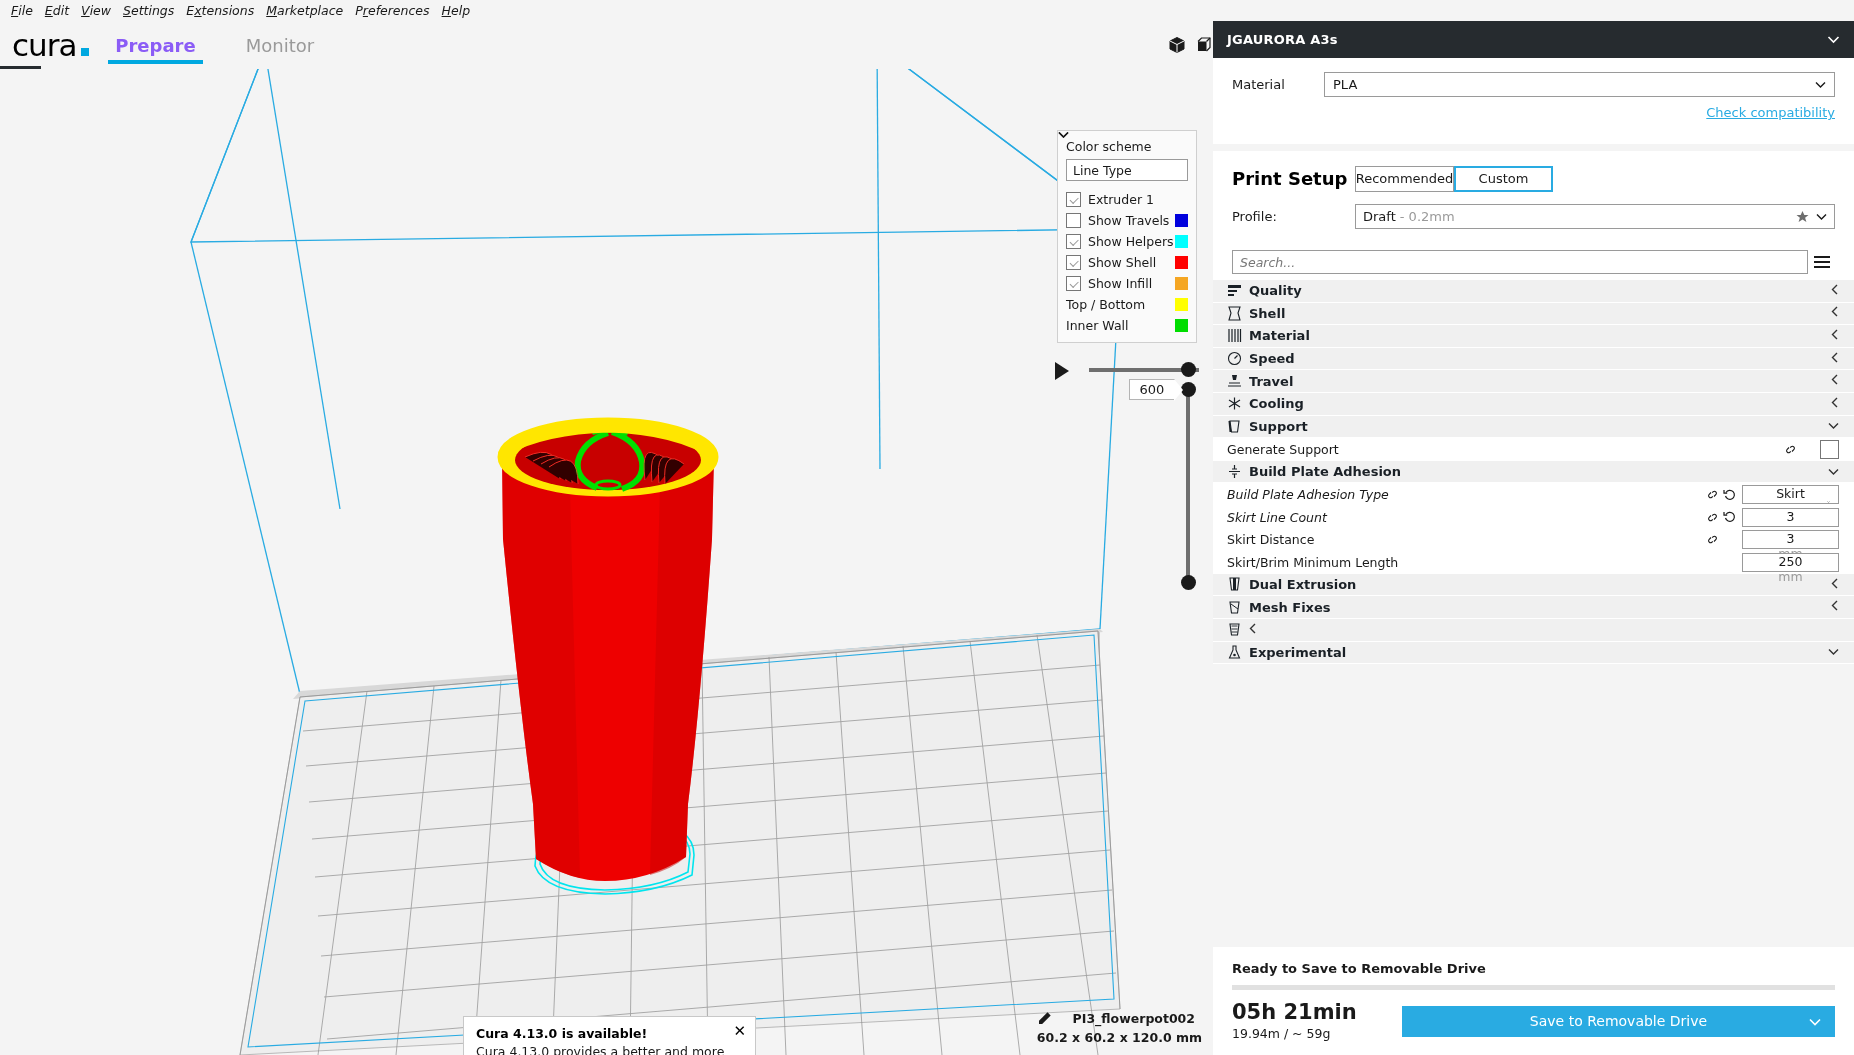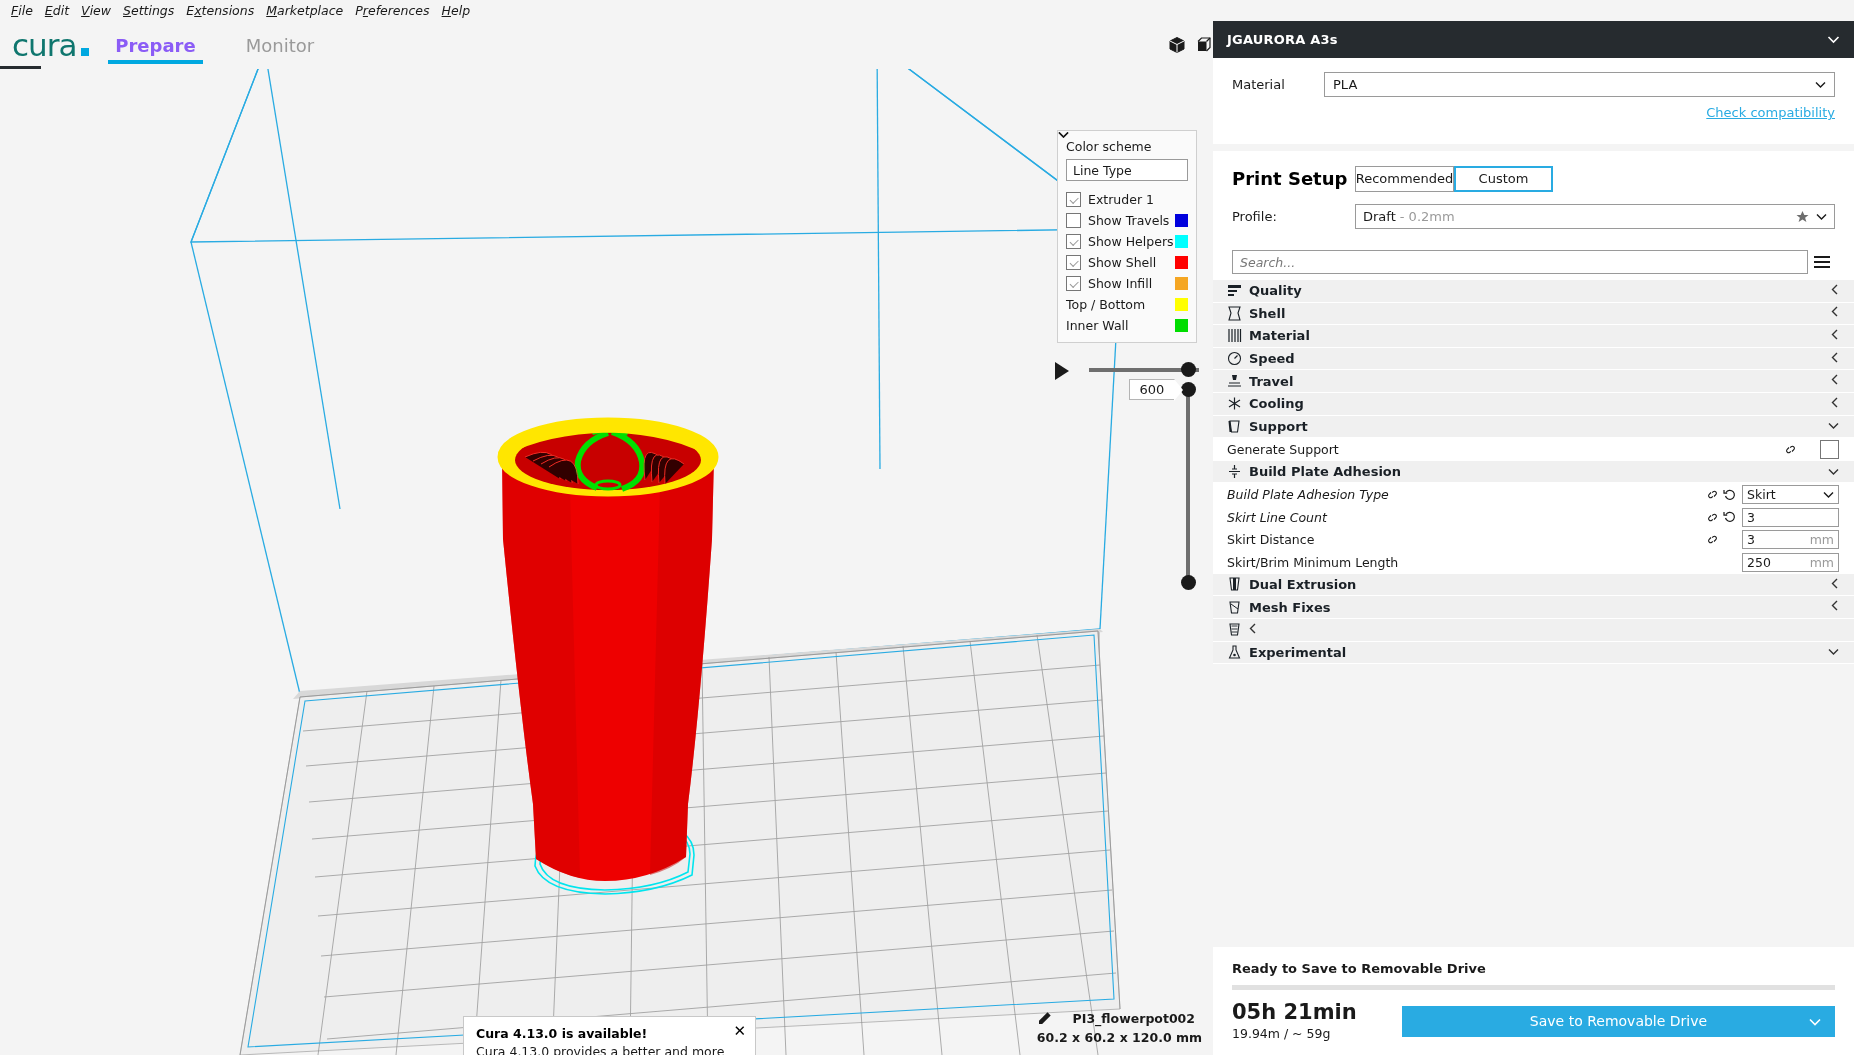--- a/index.html
+++ b/index.html
@@ -20,21 +20,21 @@
     cursor: default; white-space: nowrap;
   }
   .menu-item .mn { text-decoration: underline; }
 
   
   #topbar {
     position: absolute; top: 21px; left: 0; width: 1437px; height: 48px;
     background: #f4f4f4;
   }
   #logo { position: absolute; left: 12px; top: 11px; height: 26px; display: flex; align-items: baseline; }
-  #logo .w { font-size: 31px; font-weight: 400; letter-spacing: -1px; color: #0f766e;
+  #logo .w { font-size: 31px; font-weight: 400; letter-spacing: -1px; color: #000000;
              font-family: "DejaVu Sans", sans-serif; line-height: 26px; }
   #logo .dot { width: 8px; height: 8px; background: #00a8e0; margin-left: 5px; display: inline-block; }
 
   .tab {
     position: absolute; top: 21px; height: 48px; font-size: 18px;
     display: flex; align-items: center; justify-content: center; cursor: pointer;
   }
   #tab-prepare { left: 108px; width: 95px; color: #8b5cf6; font-weight: bold; }
   #tab-prepare::after {
     content: ""; position: absolute; bottom: 5px; left: 0; width: 95px; height: 4px; background: #00a8e0;
@@ -189,21 +189,21 @@
   .cat .ic { width: 22px; display: flex; align-items: center; justify-content: flex-start; }
   .cat .nm { flex: 1; font-size: 13px; font-weight: bold; color: #1a2026; }
   .chev { font-size: 12px; color: #333; }
   .setrow { display: flex; align-items: center; height: 22.6px; padding: 0 15px 0 14px; background: #fff; }
   .setrow .nm { font-size: 12.5px; color: #1a1a1a; }
   .setrow .nm.it { font-style: italic; }
   .setrow .spacer { flex: 1; }
   .icnbtn { width: 17px; display: flex; align-items: center; justify-content: center; cursor: pointer; }
   .val {
     width: 97px; height: 19px; border: 1px solid #9a9a9a; background: #fff;
-    font-size: 12.5px; color: #1a1a1a; display: flex; align-items: center; padding: 0 4px; margin-left: 4px;
+    font-size: 12.5px; color: #1a1a1a; display: flex; align-items: center; padding: 0 4px; margin-left: 4px; flex-direction: column;
   }
   .val .unit { flex: 1; text-align: right; color: #9a9a9a; }
   .val.selbox { cursor: pointer; }
   .val .tv { }
   .cb-set {
     width: 19px; height: 19px; border: 1px solid #767676; background: #fff; margin-left: 4px; cursor: pointer;
   }
 
   
   #footer { position: absolute; left: 0; bottom: 0; width: 641px; background: #fff; }

